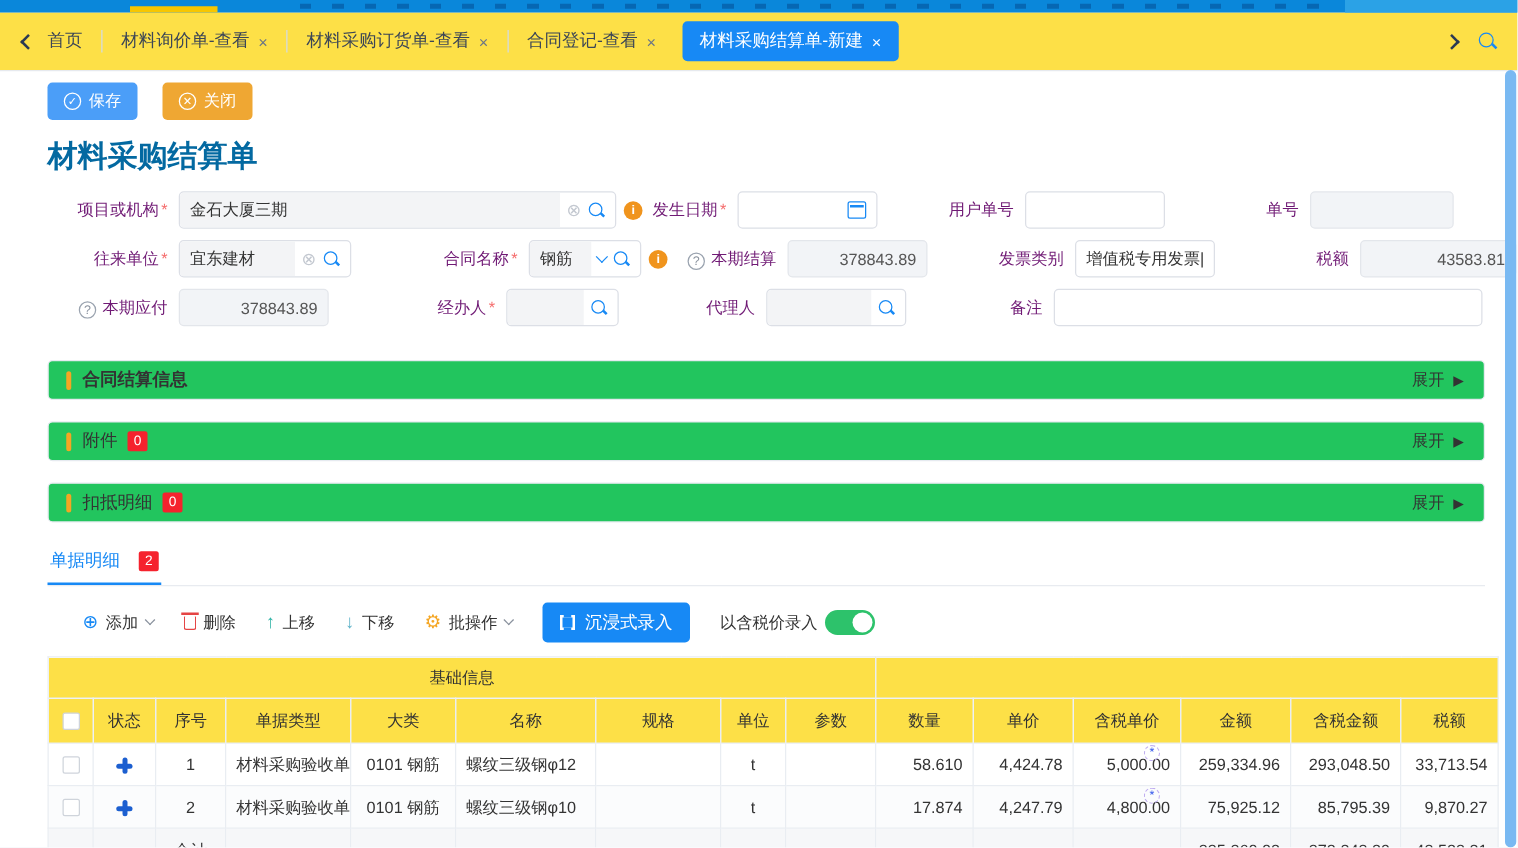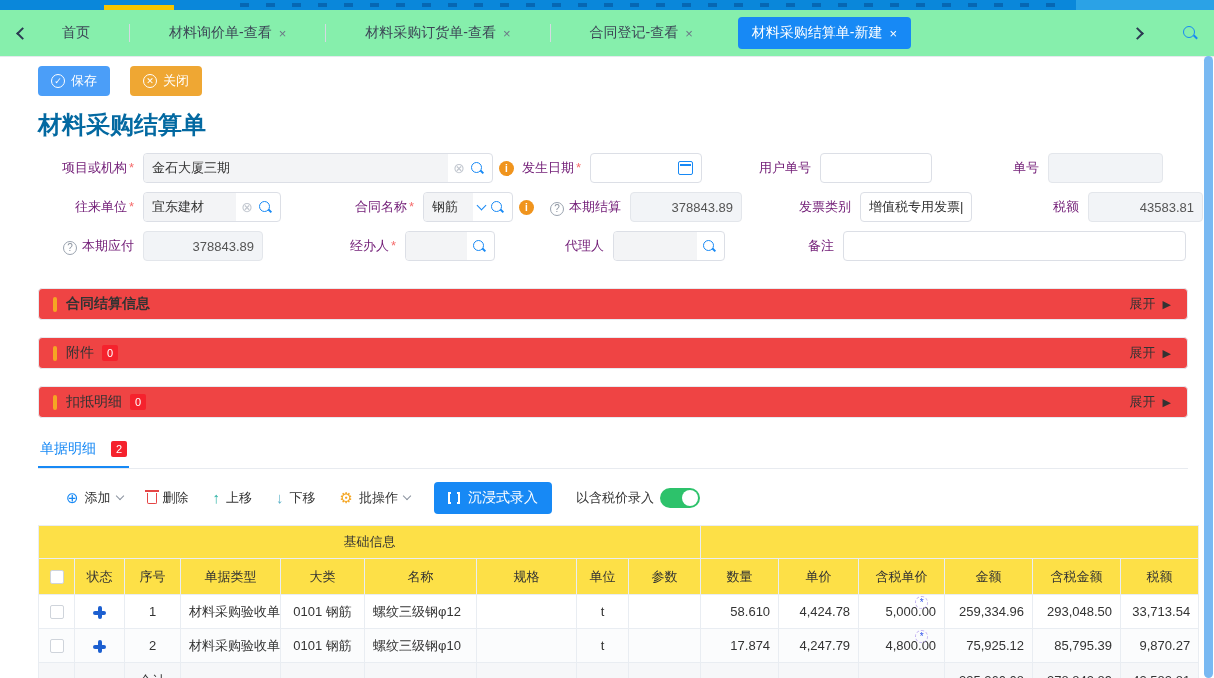--- a/index.html
+++ b/index.html
@@ -7,21 +7,21 @@
   body { font-family:"Liberation Sans","DejaVu Sans",sans-serif; font-size:13px; color:#333; background:#edf0f5; position:relative; }
 
   
   .topstrip { height:10px; background:#0a87da; position:relative; }
   .topstrip .yellow { position:absolute; left:104px; top:5px; width:70px; height:5px; background:#f7c600; }
   .topstrip .dashes { position:absolute; left:240px; right:150px; top:3px; height:4px;
       background:repeating-linear-gradient(90deg,#0667b3 0 9px,transparent 9px 26px); }
   .topstrip .lightblock { position:absolute; right:0; top:0; width:138px; height:10px; background:#2ba2e6; }
 
   
-  .tabbar { height:46px; display:flex; align-items:center; background:#86efac; padding:0 16px 0 18px;gap:24px; }
+  .tabbar { height:46px; display:flex; align-items:center; background:#fde047; padding:0 16px 0 18px; }
   .nav-caret { width:9px; height:9px; flex:none; }
   .nav-caret.left  { border-left:2px solid #2b3a52; border-bottom:2px solid #2b3a52; transform:rotate(45deg); }
   .nav-caret.right { border-right:2px solid #2b3a52; border-bottom:2px solid #2b3a52; transform:rotate(-45deg); }
   .tab { padding:7px 11px; color:#3c4656; font-size:14px; display:flex; align-items:center; gap:7px; white-space:nowrap; cursor:pointer; }
   .tab .x { color:#6b7686; font-size:13px; }
   .tab.active { background:#1789f5; color:#fff; border-radius:4px; padding:7px 14px; margin:0 10px; }
   .tab.active .x { color:#fff; }
   .tabsep { width:1px; height:18px; background:#d4dae2; margin:0 4px; flex:none; }
   .proj-select { width:252px; height:34px; background:#fff; border-radius:4px; display:flex; align-items:center;
       padding:0 12px; color:#b9c0cb; font-size:13px; margin-left:26px; flex:none; }
@@ -70,21 +70,21 @@
   .i-info { width:15px; height:15px; border-radius:50%; background:#f0941d; color:#fff; font-size:10px;
       font-weight:bold; display:inline-flex; align-items:center; justify-content:center; margin-left:6px; flex:none; }
   .i-info::before { content:"i"; }
   .i-help { width:14px; height:14px; border:1px solid #9aa3af; border-radius:50%; color:#8a929e; font-size:10px;
       display:inline-flex; align-items:center; justify-content:center; margin-right:5px; flex:none; vertical-align:-2px; }
   .i-help::before { content:"?"; }
   .lb .lbt { vertical-align:middle; }
 
   
   .sections { margin-top:27px; }
-  .sec { height:32px; background:#ef4444; border:1px solid #e6eaf0; border-radius:4px; display:flex;
+  .sec { height:32px; background:#22c55e; border:1px solid #e6eaf0; border-radius:4px; display:flex;
       align-items:center; padding:0 16px 0 14px; margin-bottom:17px; cursor:pointer; }
   .marker { width:4px; height:15px; border-radius:2px; background:#f5a623; margin-right:9px; flex:none; }
   .sec .t { font-size:14px; color:#333; }
   .sec.first .t { font-weight:bold; }
   .badge { min-width:16px; height:16px; background:#f5222d; color:#fff; border-radius:2px; font-size:11px;
       display:inline-flex; align-items:center; justify-content:center; padding:0 4px; margin-left:8px; }
   .expand { margin-left:auto; display:flex; align-items:center; gap:7px; color:#333; font-size:13px; }
   .tri { font-size:11px; color:#333; }
 
   
@@ -227,21 +227,21 @@
       <span class="i-info"></span>
       <span class="lb" style="width:96px;"><span class="i-help"></span><span class="lbt">本期结算</span></span>
       <div class="inp disabled num" style="width:112px;">
         <span class="val">378843.89</span>
       </div>
       <span class="lb" style="width:118px;">发票类别</span>
       <div class="inp" style="width:112px;">
         <span class="val">增值税专用发票|13</span>
       </div>
       <span class="lb" style="width:116px;">税额</span>
-      <div class="inp disabled num" style="width:115px;">
+      <div class="inp disabled num" style="width:125px;">
         <span class="val">43583.81</span>
       </div>
     </div>
 
     <div class="frow">
       <span class="lb" style="width:105px;"><span class="i-help"></span><span class="lbt">本期应付</span></span>
       <div class="inp disabled num" style="width:120px;">
         <span class="val">378843.89</span>
       </div>
       <span class="lb req" style="width:142px;">经办人</span>

